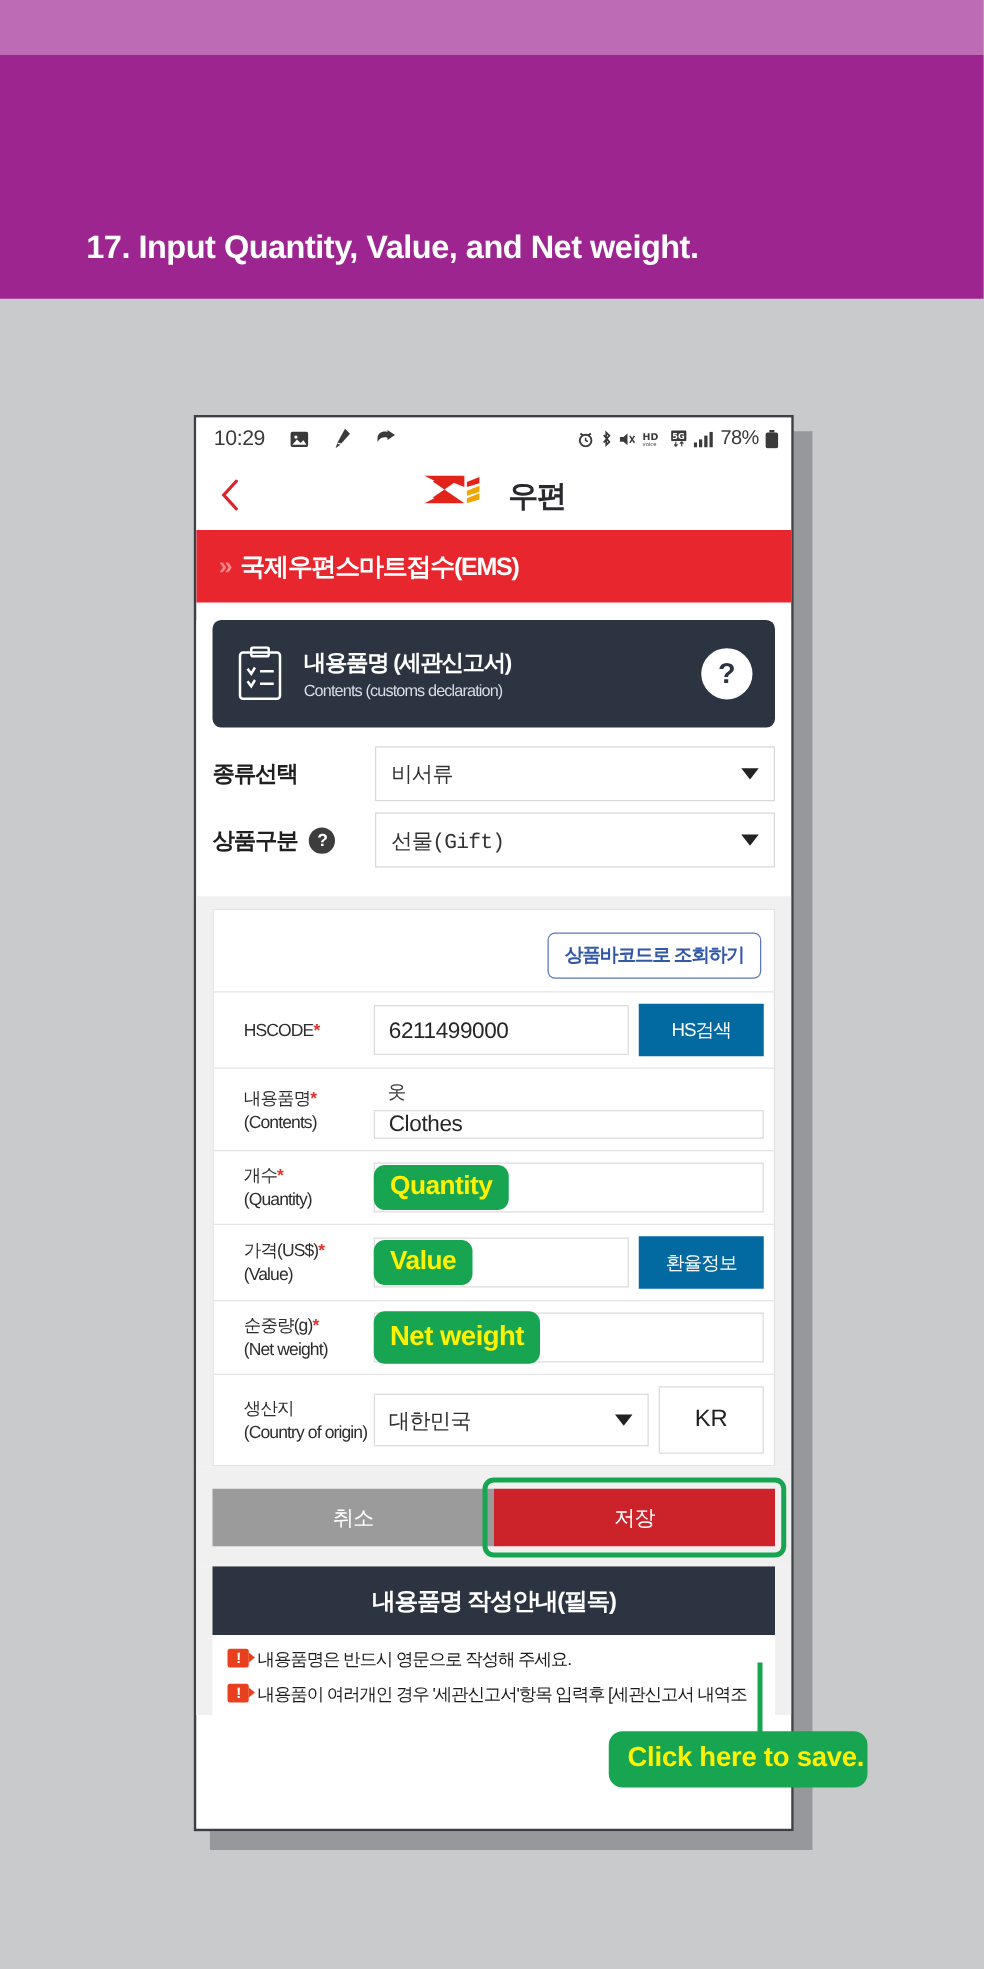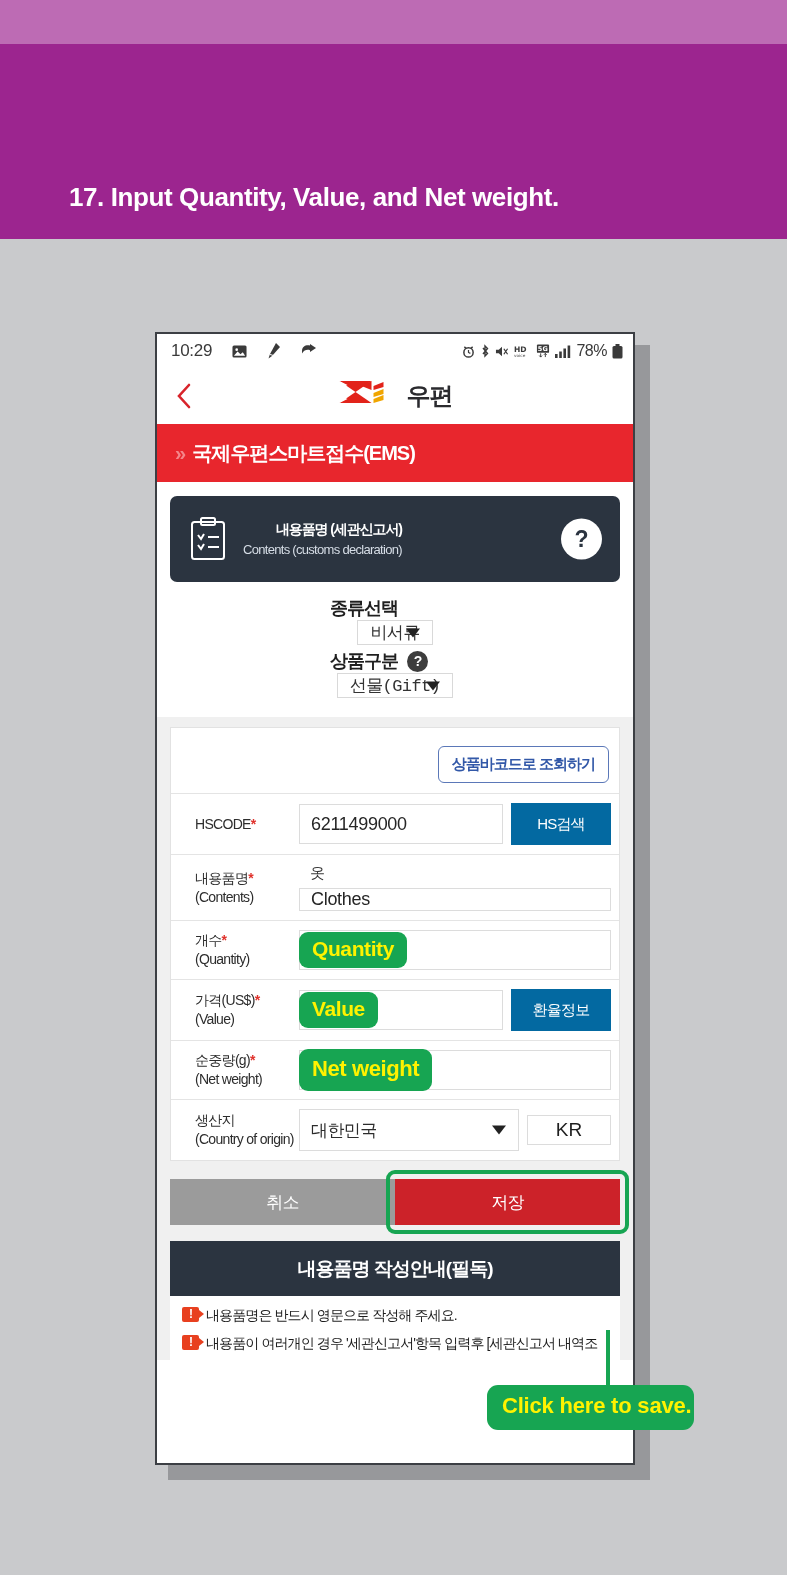--- a/index.html
+++ b/index.html
@@ -111,38 +111,37 @@
     background: #2b3440;
     border-radius: 7px;
     height: 86px;
     display: flex;
     align-items: center;
     padding: 0 18px 0 19px;
     position: relative;
   }
   .clip-icon { width: 38px; height: 44px; flex: 0 0 auto; }
   .section-texts { margin-left: 16px; }
-  .section-title { color: #ffffff; font-size: 14px; font-weight: bold; letter-spacing: -1.1px; text-align: right; }
+  .section-title { color: #ffffff; font-size: 18px; font-weight: bold; letter-spacing: -1.1px; text-align: right; }
   .section-sub { color: #d6dde6; font-size: 13px; margin-top: 3px; letter-spacing: -0.7px; }
   .help-circle {
     position: absolute; right: 18px; top: 50%;
     transform: translateY(-50%);
     width: 41px; height: 41px; border-radius: 50%;
     background: #ffffff; color: #2b3440;
     display: flex; align-items: center; justify-content: center;
     font-size: 23px; font-weight: bold;
   }
 
   
   .select-area { padding: 14px 13px 22px 13px; }
   .select-row {
     display: flex;
     align-items: center;
     height: 46px;
-    flex-direction: column;
   }
   .select-row + .select-row { margin-top: 7px; }
   .select-label {
     width: 130px;
     font-size: 18px;
     font-weight: bold;
     color: #1f1f1f;
     letter-spacing: -1px;
     display: flex; align-items: center; gap: 9px;
   }
@@ -252,21 +251,21 @@
     height: 42px;
     border: 1px solid #dcdcdc;
     display: flex; align-items: center;
     padding: 0 11px;
     font-size: 17px; color: #2c2c2c;
     position: relative;
     letter-spacing: -0.6px;
   }
   .origin-code {
     flex: 0 0 84px;
-    height: 30px;
+    height: 54px;
     margin-left: 8px;
     border: 1px solid #dcdcdc;
     display: flex; align-items: center; justify-content: center;
     font-size: 19px;
     color: #1f1f1f;
   }
 
   
   .actions {
     background: #f0f0f0;

